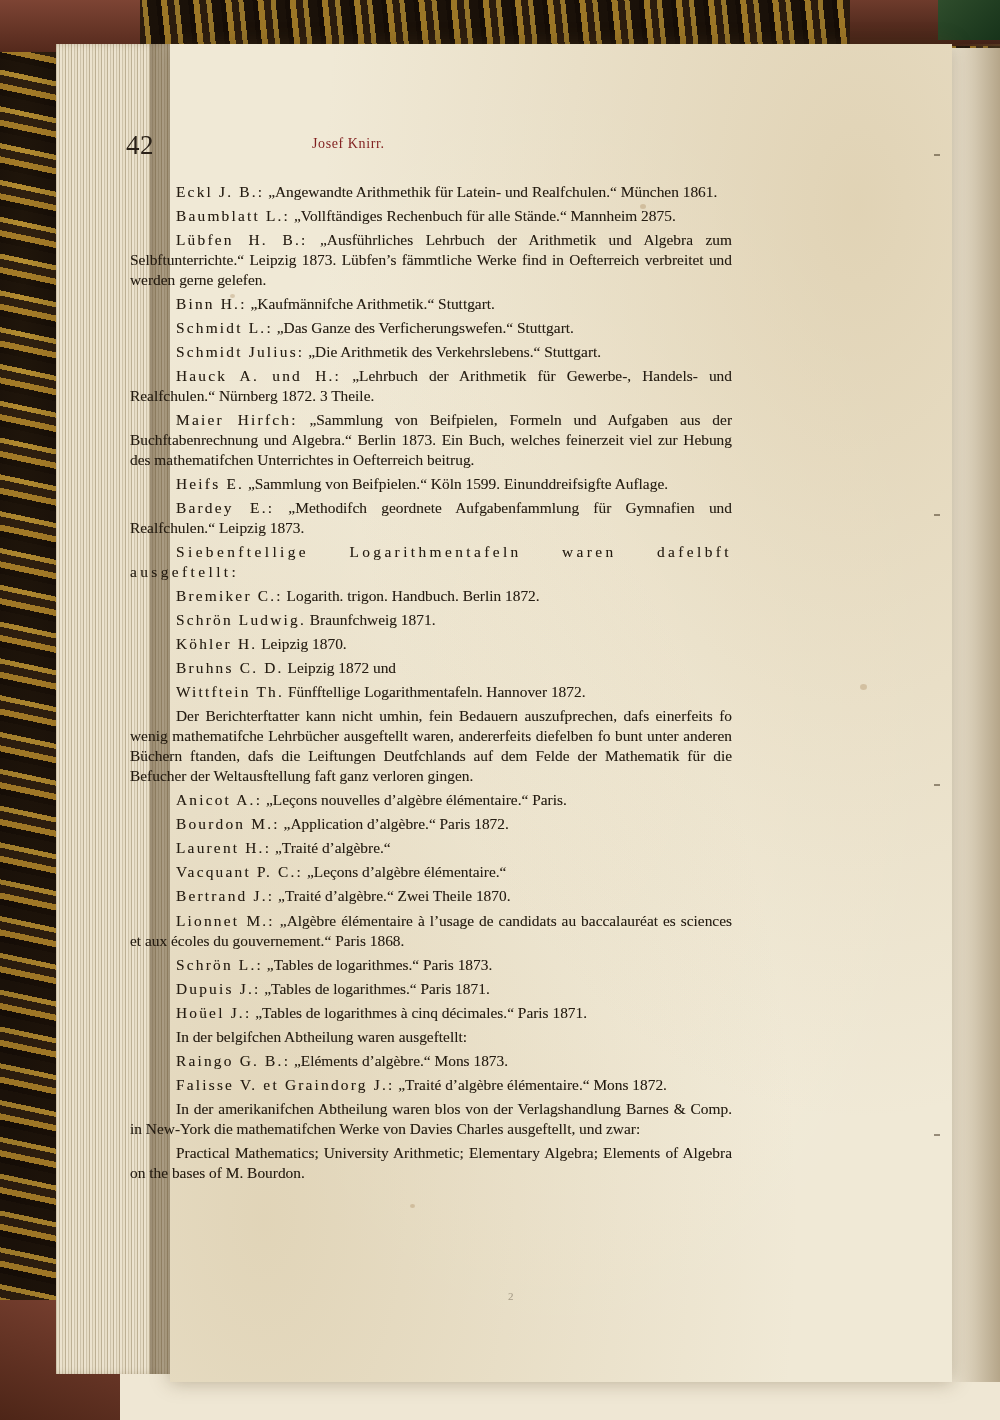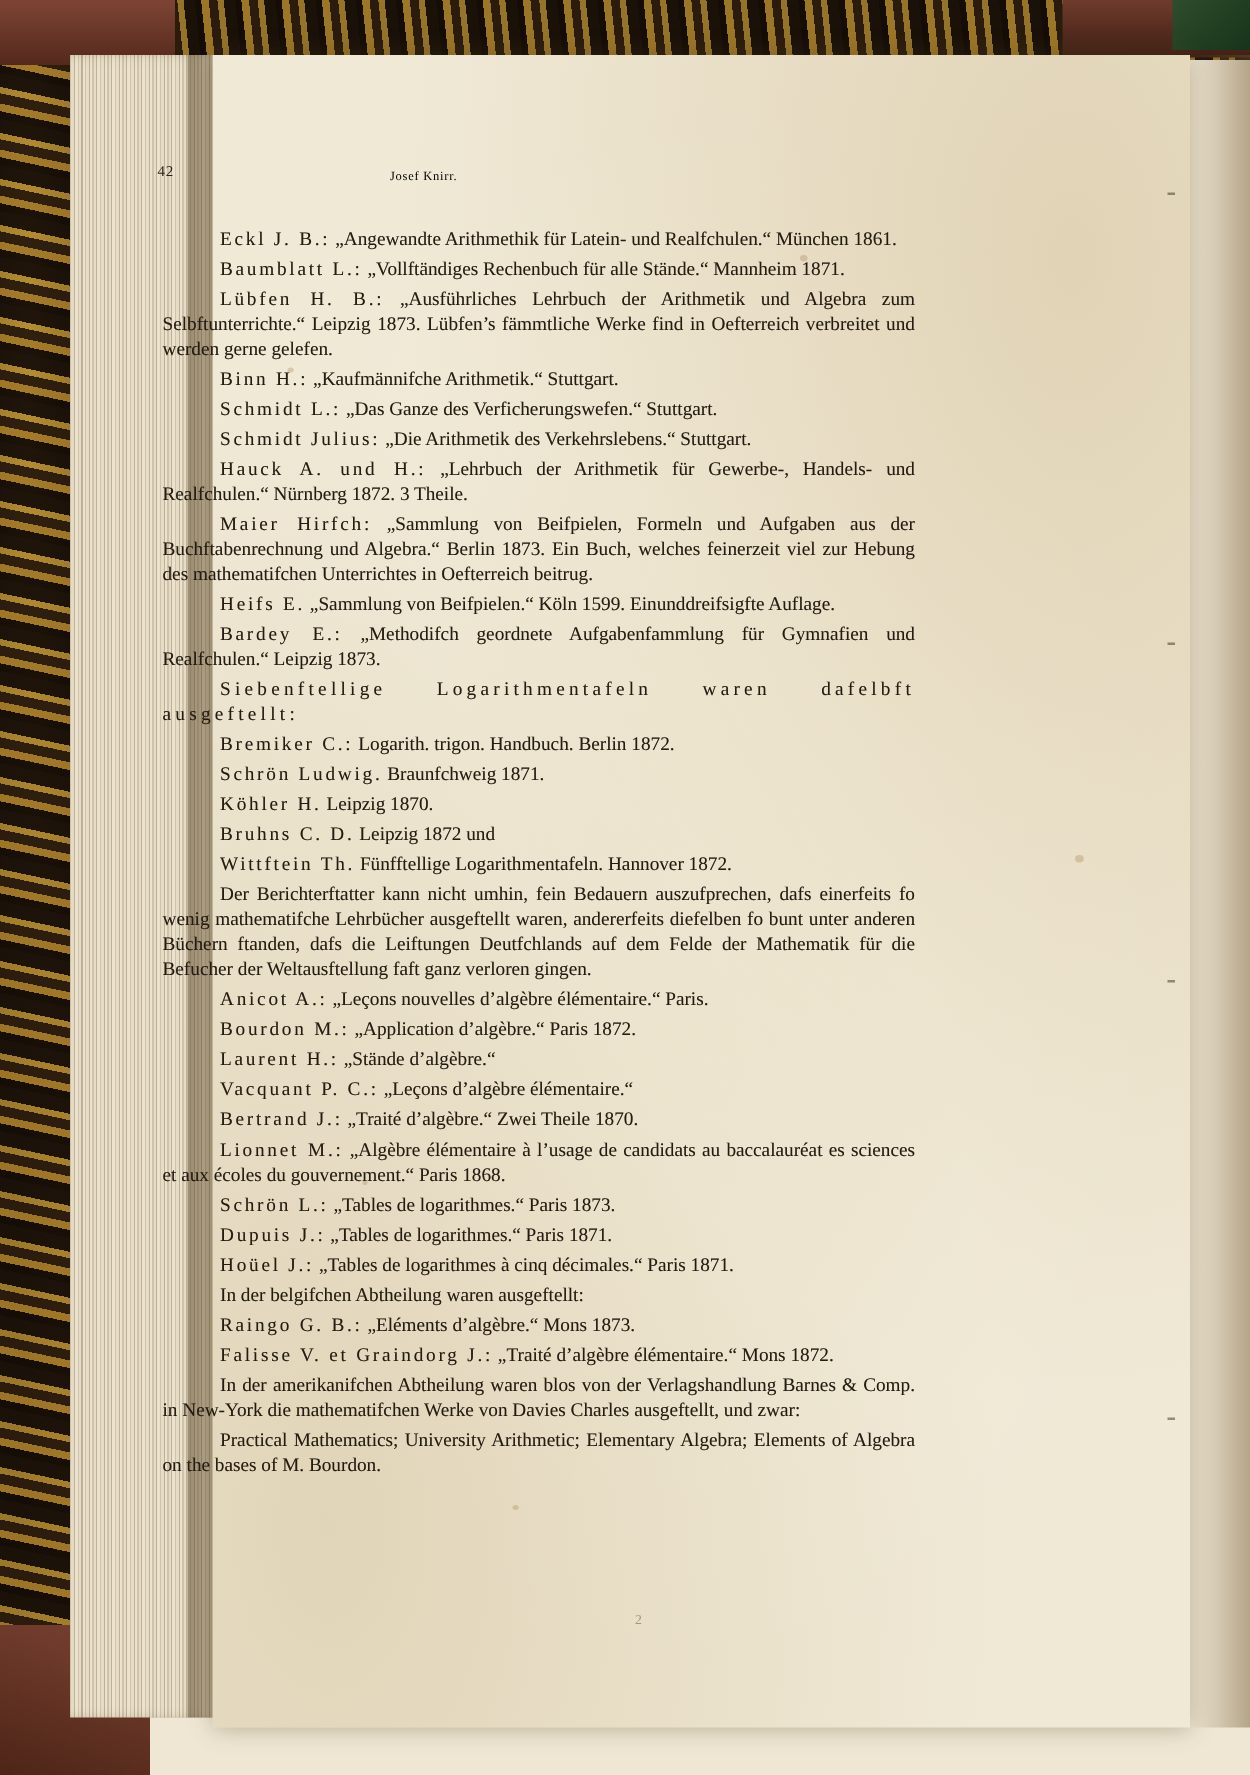--- a/index.html
+++ b/index.html
@@ -138,30 +138,30 @@
     color: #241c12;
   }
   .running-head {
     position: relative;
     height: 26px;
     margin-bottom: 26px;
   }
   .folio {
     position: absolute;
     left: 0; top: 0;
-    font-size: 12px;
+    font-size: 27px;
     letter-spacing: .5px;
     color: #2a2118;
   }
   .head-title {
     position: absolute;
     left: 186px; top: 6px;
-    font-size: 10px;
+    font-size: 14px;
     letter-spacing: .6px;
-    color: #000000;
+    color: #7f1d1d;
   }
 
   p.para {
     margin: 4px;
     font-size: 15.4px;
     line-height: 1.30;
     text-align: justify;
     text-justify: inter-word;
     text-indent: 46px;
     color: #241c12;
@@ -229,39 +229,39 @@
 
   <div class="content">
 
     <div class="running-head">
       <div class="folio">42</div>
       <div class="head-title">Josef Knirr.</div>
     </div>
 
     <div id="body-text">
         <p class="para"><span class="sp">Eckl J. B.:</span><span> „Angewandte Arithmethik für Latein- und Realfchulen.“ München 1861.</span></p>
-        <p class="para"><span class="sp">Baumblatt L.:</span><span> „Vollftändiges Rechenbuch für alle Stände.“ Mannheim 1871.</span></p>
+        <p class="para"><span class="sp">Baumblatt L.:</span><span> „Vollftändiges Rechenbuch für alle Stände.“ Mannheim 2875.</span></p>
         <p class="para"><span class="sp">Lübfen H. B.:</span><span> „Ausführliches Lehrbuch der Arithmetik und Algebra zum Selbftunterrichte.“ Leipzig 1873. Lübfen’s fämmtliche Werke find in Oefterreich verbreitet und werden gerne gelefen.</span></p>
         <p class="para"><span class="sp">Binn H.:</span><span> „Kaufmännifche Arithmetik.“ Stuttgart.</span></p>
         <p class="para"><span class="sp">Schmidt L.:</span><span> „Das Ganze des Verficherungswefen.“ Stuttgart.</span></p>
         <p class="para"><span class="sp">Schmidt Julius:</span><span> „Die Arithmetik des Verkehrslebens.“ Stuttgart.</span></p>
         <p class="para"><span class="sp">Hauck A. und H.:</span><span> „Lehrbuch der Arithmetik für Gewerbe-, Handels- und Realfchulen.“ Nürnberg 1872. 3 Theile.</span></p>
         <p class="para"><span class="sp">Maier Hirfch:</span><span> „Sammlung von Beifpielen, Formeln und Aufgaben aus der Buchftabenrechnung und Algebra.“ Berlin 1873. Ein Buch, welches feinerzeit viel zur Hebung des mathematifchen Unterrichtes in Oefterreich beitrug.</span></p>
         <p class="para"><span class="sp">Heifs E.</span><span> „Sammlung von Beifpielen.“ Köln 1599. Einunddreifsigfte Auflage.</span></p>
         <p class="para"><span class="sp">Bardey E.:</span><span> „Methodifch geordnete Aufgabenfammlung für Gymnafien und Realfchulen.“ Leipzig 1873.</span></p>
         <p class="para center-head"><span class="sp-wide">Siebenftellige Logarithmentafeln waren dafelbft ausgeftellt:</span></p>
         <p class="para"><span class="sp">Bremiker C.:</span><span> Logarith. trigon. Handbuch. Berlin 1872.</span></p>
         <p class="para"><span class="sp">Schrön Ludwig.</span><span> Braunfchweig 1871.</span></p>
         <p class="para"><span class="sp">Köhler H.</span><span> Leipzig 1870.</span></p>
         <p class="para"><span class="sp">Bruhns C. D.</span><span> Leipzig 1872 und</span></p>
         <p class="para"><span class="sp">Wittftein Th.</span><span> Fünfftellige Logarithmentafeln. Hannover 1872.</span></p>
         <p class="para"><span>Der Berichterftatter kann nicht umhin, fein Bedauern auszufprechen, dafs einerfeits fo wenig mathematifche Lehrbücher ausgeftellt waren, andererfeits diefelben fo bunt unter anderen Büchern ftanden, dafs die Leiftungen Deutfchlands auf dem Felde der Mathematik für die Befucher der Weltausftellung faft ganz verloren gingen.</span></p>
         <p class="para"><span class="sp">Anicot A.:</span><span> „Leçons nouvelles d’algèbre élémentaire.“ Paris.</span></p>
         <p class="para"><span class="sp">Bourdon M.:</span><span> „Application d’algèbre.“ Paris 1872.</span></p>
-        <p class="para"><span class="sp">Laurent H.:</span><span> „Stände d’algèbre.“</span></p>
+        <p class="para"><span class="sp">Laurent H.:</span><span> „Traité d’algèbre.“</span></p>
         <p class="para"><span class="sp">Vacquant P. C.:</span><span> „Leçons d’algèbre élémentaire.“</span></p>
         <p class="para"><span class="sp">Bertrand J.:</span><span> „Traité d’algèbre.“ Zwei Theile 1870.</span></p>
         <p class="para"><span class="sp">Lionnet M.:</span><span> „Algèbre élémentaire à l’usage de candidats au baccalauréat es sciences et aux écoles du gouvernement.“ Paris 1868.</span></p>
         <p class="para"><span class="sp">Schrön L.:</span><span> „Tables de logarithmes.“ Paris 1873.</span></p>
         <p class="para"><span class="sp">Dupuis J.:</span><span> „Tables de logarithmes.“ Paris 1871.</span></p>
         <p class="para"><span class="sp">Hoüel J.:</span><span> „Tables de logarithmes à cinq décimales.“ Paris 1871.</span></p>
         <p class="para"><span>In der belgifchen Abtheilung waren ausgeftellt:</span></p>
         <p class="para"><span class="sp">Raingo G. B.:</span><span> „Eléments d’algèbre.“ Mons 1873.</span></p>
         <p class="para"><span class="sp">Falisse V. et Graindorg J.:</span><span> „Traité d’algèbre élémentaire.“ Mons 1872.</span></p>
         <p class="para"><span>In der amerikanifchen Abtheilung waren blos von der Verlagshandlung Barnes &amp; Comp. in New-York die mathematifchen Werke von Davies Charles ausgeftellt, und zwar:</span></p>

